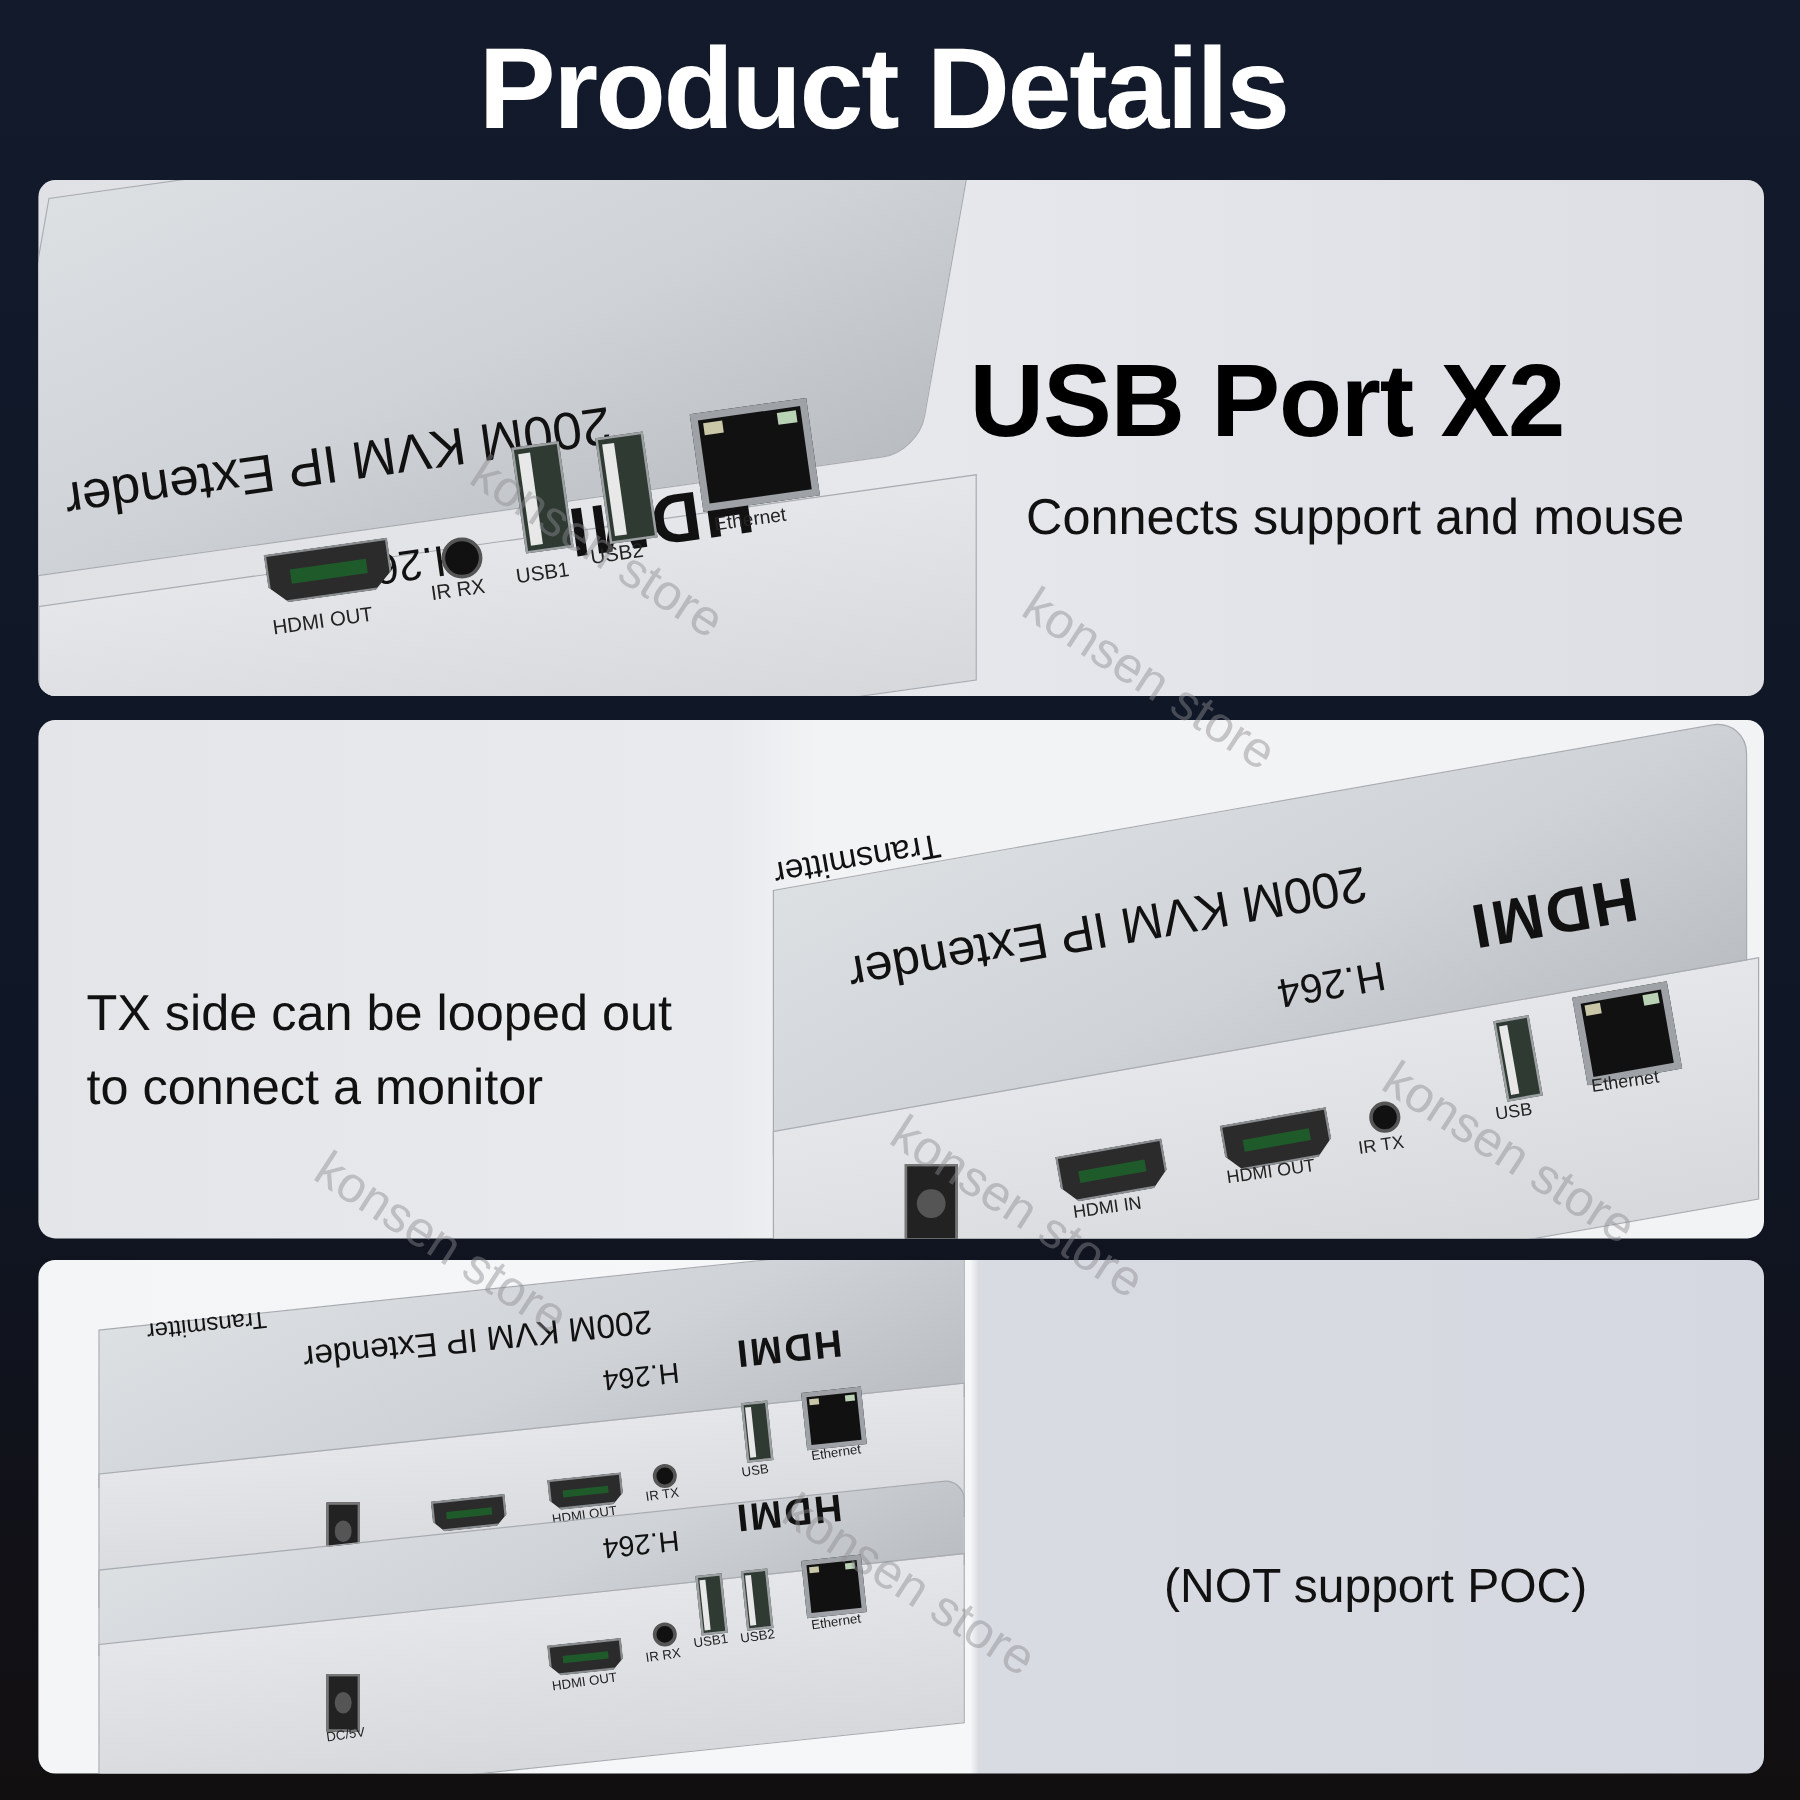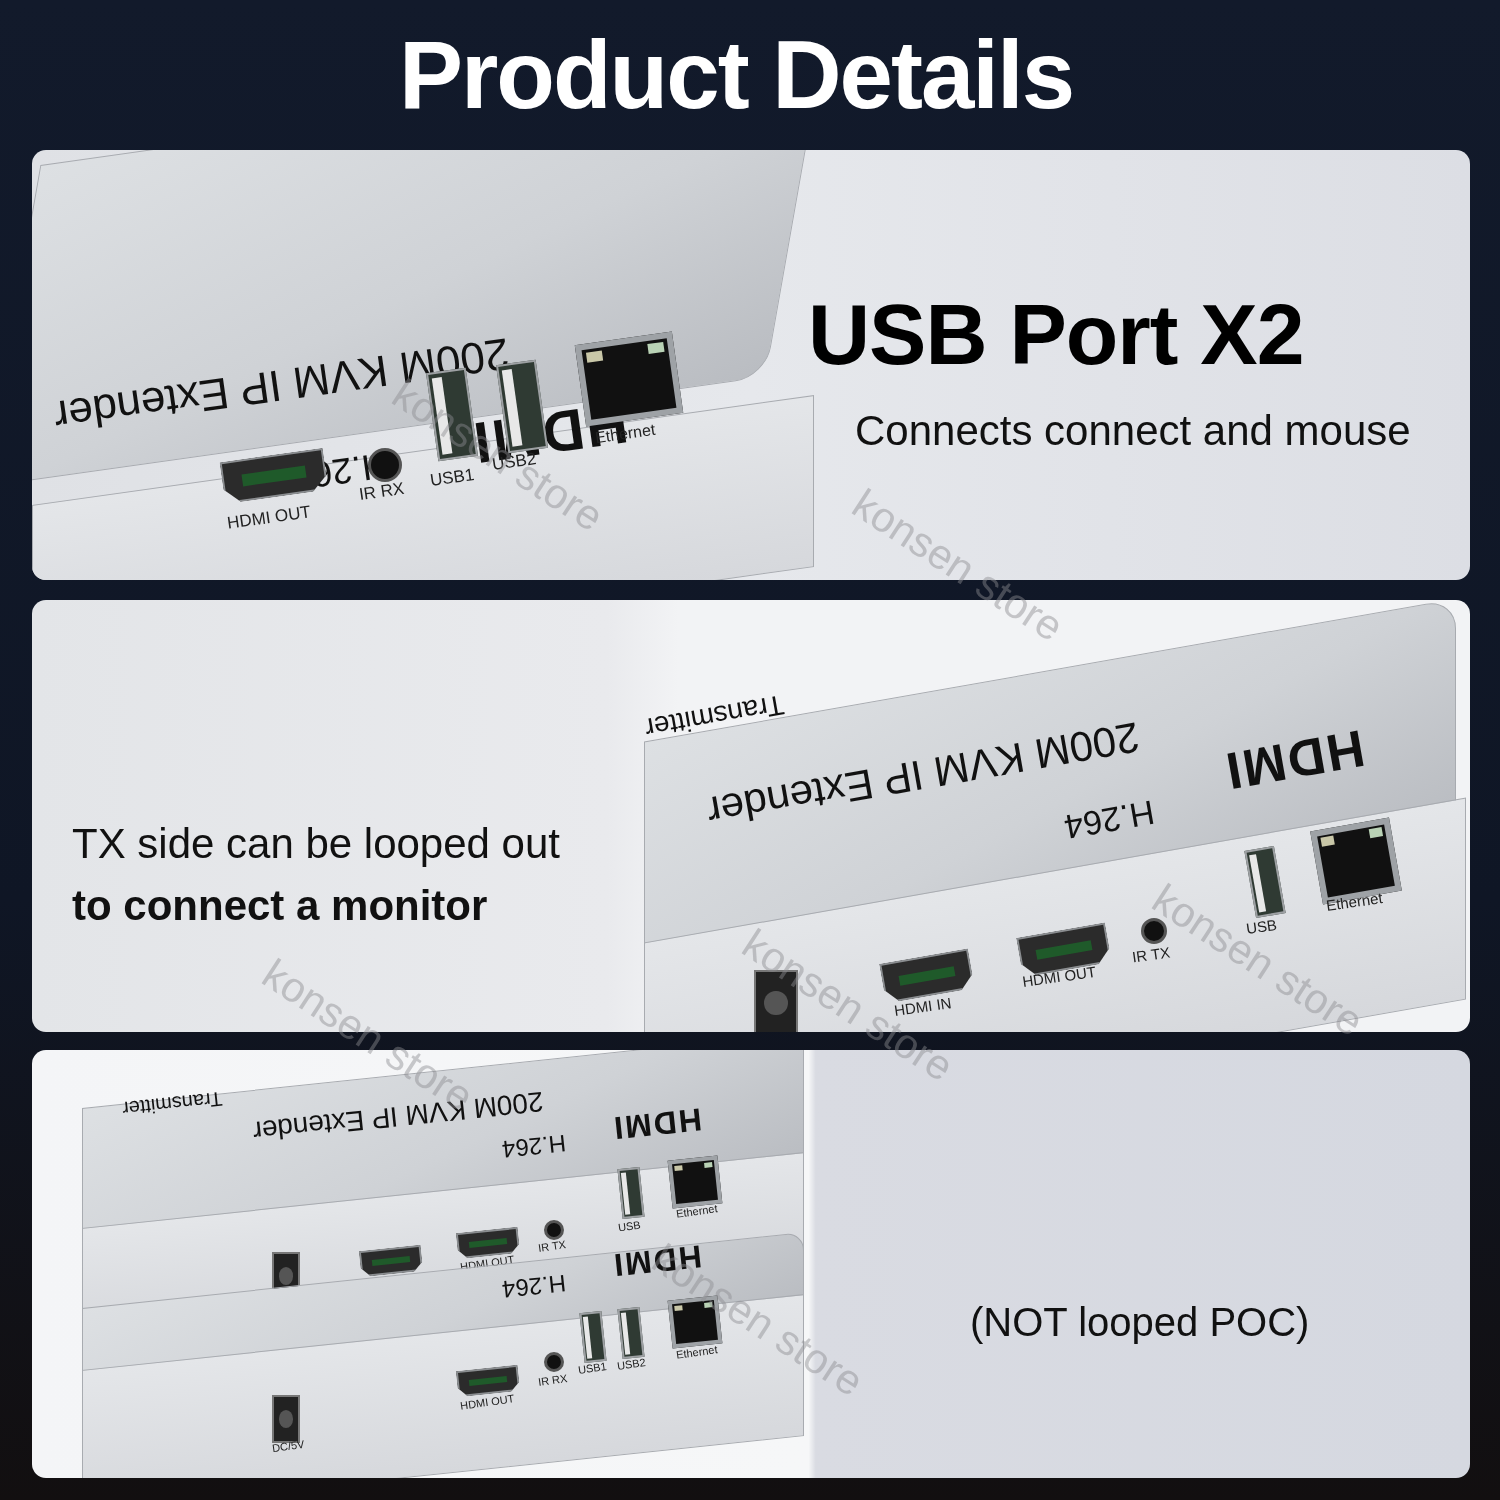--- a/index.html
+++ b/index.html
@@ -66,26 +66,26 @@
     <div class="port-jack" style="left:336px;top:298px;width:28px;height:28px;"></div>
     <div class="port-label" style="left:327px;top:332px;font-size:17px;">IR RX</div>
     <div class="port-usb" style="left:400px;top:220px;width:36px;height:85px;transform:rotate(-8deg);"></div>
     <div class="port-label" style="left:398px;top:318px;font-size:17px;">USB1</div>
     <div class="port-usb" style="left:470px;top:212px;width:36px;height:85px;transform:rotate(-8deg);"></div>
     <div class="port-label" style="left:460px;top:302px;font-size:17px;">USB2</div>
     <div class="port-eth" style="left:548px;top:188px;width:86px;height:70px;transform:rotate(-8deg);"></div>
     <div class="port-label" style="left:563px;top:275px;font-size:16px;">Ethernet</div>
   </div>
   <div class="heading" style="left:776px;top:135px;font-size:86px;">USB Port X2</div>
-  <div class="sub" style="left:823px;top:257px;font-size:42px;">Connects connect and mouse</div>
+  <div class="sub" style="left:823px;top:257px;font-size:42px;">Connects support and mouse</div>
 </div>
 
 <div class="panel" id="p2">
   <div class="sub" style="left:40px;top:220px;font-size:42px;">TX side can be looped out</div>
-  <div class="sub" style="left:40px;top:282px;font-size:42px;font-weight:bold;">to connect a monitor</div>
+  <div class="sub" style="left:40px;top:282px;font-size:42px;">to connect a monitor</div>
 
   <div class="device" style="left:612px;top:0;width:826px;height:432px;">
     <div class="dev-top" style="left:0;top:70px;width:810px;height:220px;transform:skewY(-10deg);border-radius:0 30px 0 0;"></div>
     <div class="dev-front" style="left:0;top:270px;width:820px;height:200px;transform:skewY(-10deg);"></div>
     <div class="dev-text" style="left:0px;top:100px;font-size:28px;transform:rotate(170deg);">Transmitter</div>
     <div class="dev-text" style="left:60px;top:150px;font-size:42px;transform:rotate(170deg);">200M KVM IP Extender</div>
     <div class="hdmi-logo" style="left:580px;top:130px;font-size:52px;transform:rotate(170deg);">HDMI</div>
     <div class="dev-text" style="left:420px;top:200px;font-size:34px;transform:rotate(170deg);">H.264</div>
     <div class="port-dc" style="left:110px;top:370px;width:40px;height:62px;"></div>
     <div class="port-hdmi" style="left:238px;top:356px;width:86px;height:36px;transform:rotate(-10deg);"></div>
@@ -133,21 +133,21 @@
     <div class="port-label" style="left:388px;top:346px;font-size:11px;">HDMI OUT</div>
     <div class="port-jack" style="left:472px;top:302px;width:14px;height:14px;"></div>
     <div class="port-label" style="left:466px;top:324px;font-size:11px;">IR RX</div>
     <div class="port-usb" style="left:510px;top:262px;width:18px;height:46px;transform:rotate(-6deg);"></div>
     <div class="port-label" style="left:506px;top:312px;font-size:11px;">USB1</div>
     <div class="port-usb" style="left:548px;top:258px;width:18px;height:46px;transform:rotate(-6deg);"></div>
     <div class="port-label" style="left:545px;top:308px;font-size:11px;">USB2</div>
     <div class="port-eth" style="left:598px;top:248px;width:42px;height:40px;border-width:4px;transform:rotate(-6deg);"></div>
     <div class="port-label" style="left:604px;top:296px;font-size:11px;">Ethernet</div>
   </div>
-  <div class="sub" style="left:938px;top:250px;font-size:40px;">(NOT looped POC)</div>
+  <div class="sub" style="left:938px;top:250px;font-size:40px;">(NOT support POC)</div>
 </div>
 
 <div class="watermark" style="left:410px;top:370px;">konsen store</div>
 <div class="watermark" style="left:870px;top:480px;">konsen store</div>
 <div class="watermark" style="left:760px;top:920px;">konsen store</div>
 <div class="watermark" style="left:1170px;top:875px;">konsen store</div>
 <div class="watermark" style="left:280px;top:950px;">konsen store</div>
 <div class="watermark" style="left:670px;top:1235px;">konsen store</div>
 
 </body></html>

